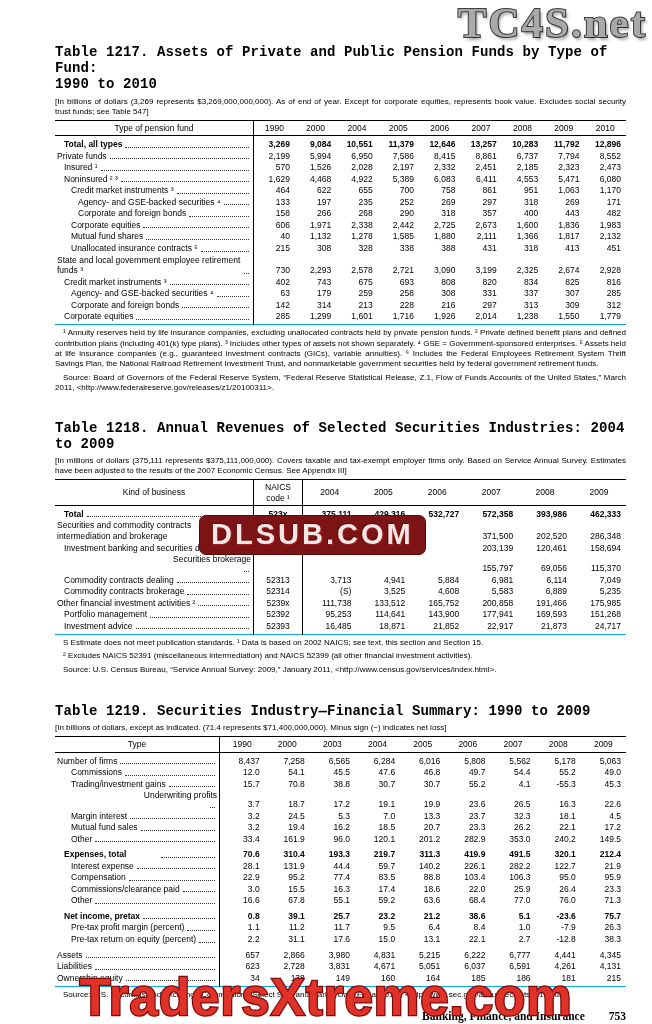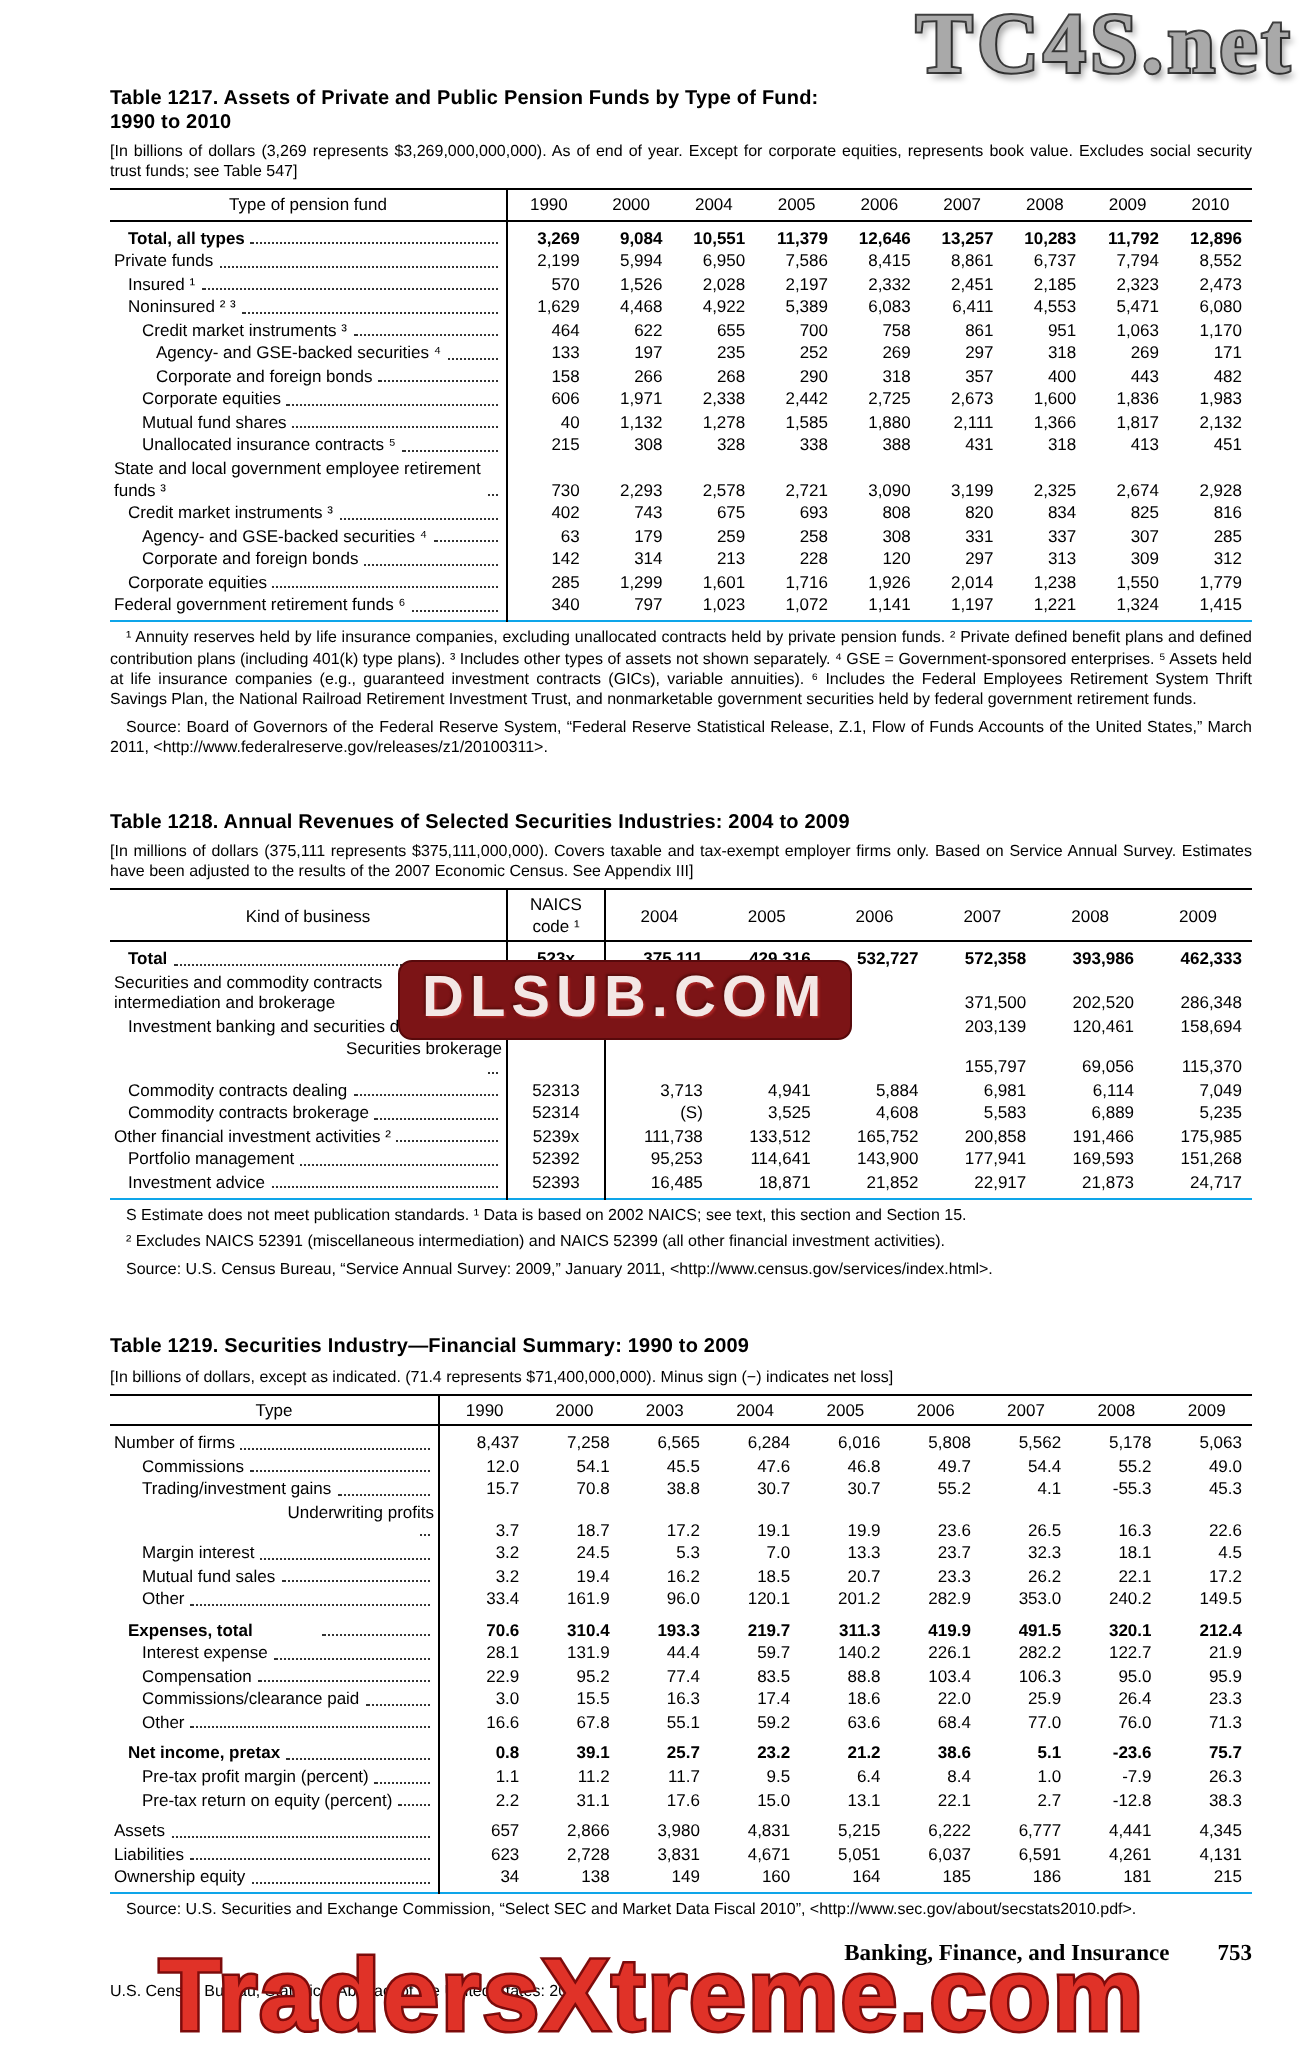--- a/index.html
+++ b/index.html
@@ -1,19 +1,19 @@
 <!DOCTYPE html>
 <html style="--wm-metal-fill: #a9a9a9; --wm-metal-stroke: #3f3f3f; --wm-box-bg: #7c1416; --wm-box-text: #f3e7e5; --wm-red-fill: #e03228; --wm-red-stroke: #7c0b0b;"><head>
 <meta charset="utf-8">
 <style>
   html,body{margin:0;padding:0;}
   body{width:652px;height:1024px;background:#fff;color:#000;font-family:"Liberation Sans",sans-serif;position:relative;}
   .page{position:absolute;inset:0;padding:44px 26px 0 55px;overflow:hidden;}
 
-  .tbl-title{font-family:Liberation Sans, sans-serif;font-weight:bold;font-size:10px;line-height:1.16;white-space:pre-line;margin:0 0 4px 0;letter-spacing:.1px;}
+  .tbl-title{font-family:Liberation Mono, monospace;font-weight:bold;font-size:14px;line-height:1.16;white-space:pre-line;margin:0 0 4px 0;letter-spacing:.1px;}
   .tbl-note{font-size:8px;line-height:1.26;text-align:justify;margin:0 0 3px 0;}
   .fnote{font-size:8px;line-height:1.3;text-align:justify;text-indent:8px;margin:3px 0 0 0;}
 
   .t{width:100%;border-collapse:collapse;table-layout:fixed;border-top:1.5px solid #000;border-bottom:1px solid #0ea5e9;}
   .t th{font-weight:normal;font-size:8.5px;line-height:1.22;padding:2px 1px;border-bottom:1px solid #000;text-align:center;vertical-align:middle;}
   .t td{font-size:8.5px;line-height:1.24;padding:.5px 2px;vertical-align:bottom;}
   .t td.val{text-align:right;padding-right:5px;}
   .t td.code{text-align:center;}
   .t tbody tr:first-child td{padding-top:3px;}
   .t tbody tr:last-child td{padding-bottom:2.5px;}
@@ -295,21 +295,21 @@
             <td class="stub">
               <div class="stubflex" style="padding-left: 14px;">
                 <span class="lab">Corporate and foreign bonds</span>
                 <span class="dots"></span>
               </div>
             </td>
             <td class="val">142</td>
             <td class="val">314</td>
             <td class="val">213</td>
             <td class="val">228</td>
-            <td class="val">120</td>
+            <td class="val">216</td>
             <td class="val">297</td>
             <td class="val">313</td>
             <td class="val">309</td>
             <td class="val">312</td>
           </tr>
           <tr>
             <td class="stub">
               <div class="stubflex" style="padding-left: 7px;">
                 <span class="lab">Corporate equities</span>
                 <span class="dots"></span>
@@ -317,37 +317,20 @@
             </td>
             <td class="val">285</td>
             <td class="val">1,299</td>
             <td class="val">1,601</td>
             <td class="val">1,716</td>
             <td class="val">1,926</td>
             <td class="val">2,014</td>
             <td class="val">1,238</td>
             <td class="val">1,550</td>
             <td class="val">1,779</td>
-          </tr>
-          <tr>
-            <td class="stub">
-              <div class="stubflex" style="padding-left: 0px;">
-                <span class="lab">Federal government retirement funds ⁶</span>
-                <span class="dots"></span>
-              </div>
-            </td>
-            <td class="val">340</td>
-            <td class="val">797</td>
-            <td class="val">1,023</td>
-            <td class="val">1,072</td>
-            <td class="val">1,141</td>
-            <td class="val">1,197</td>
-            <td class="val">1,221</td>
-            <td class="val">1,324</td>
-            <td class="val">1,415</td>
           </tr>
         </tbody>
     </table>
     <p class="fnote">¹ Annuity reserves held by life insurance companies, excluding unallocated contracts held by private pension funds. ² Private defined benefit plans and defined contribution plans (including 401(k) type plans). ³ Includes other types of assets not shown separately. ⁴ GSE = Government-sponsored enterprises. ⁵ Assets held at life insurance companies (e.g., guaranteed investment contracts (GICs), variable annuities). ⁶ Includes the Federal Employees Retirement System Thrift Savings Plan, the National Railroad Retirement Investment Trust, and nonmarketable government securities held by federal government retirement funds.</p>
     <p class="fnote">Source: Board of Governors of the Federal Reserve System, “Federal Reserve Statistical Release, Z.1, Flow of Funds Accounts of the United States,” March 2011, &lt;http://www.federalreserve.gov/releases/z1/20100311&gt;.</p>
   </section>
 
   <section class="tsec" id="sec1218">
     <h2 class="tbl-title">Table 1218. Annual Revenues of Selected Securities Industries: 2004 to 2009</h2>
     <p class="tbl-note">[In millions of dollars (375,111 represents $375,111,000,000). Covers taxable and tax-exempt employer firms only. Based on Service Annual Survey. Estimates have been adjusted to the results of the 2007 Economic Census. See Appendix III]</p>

